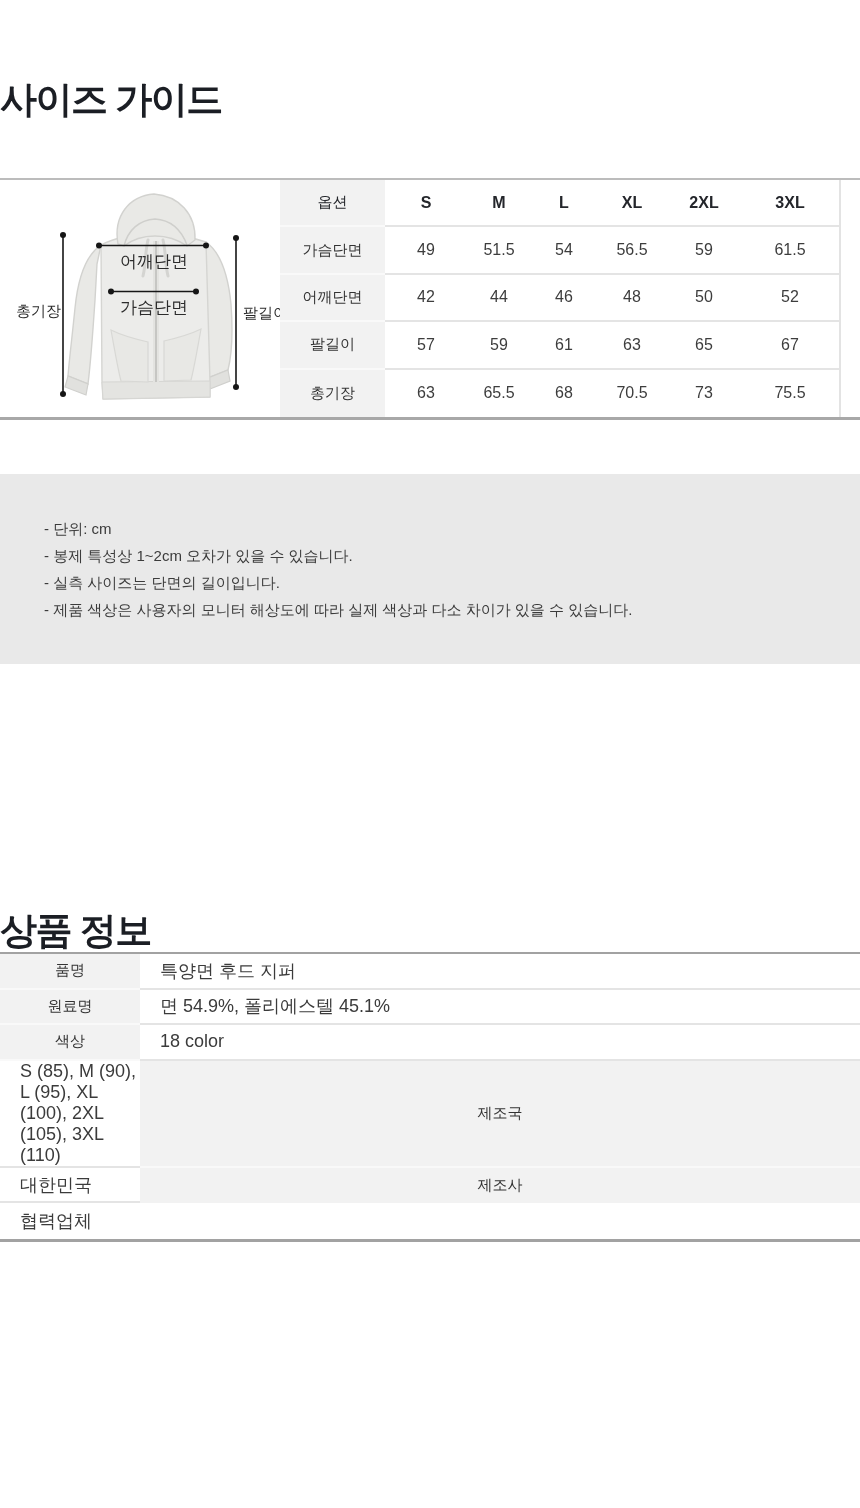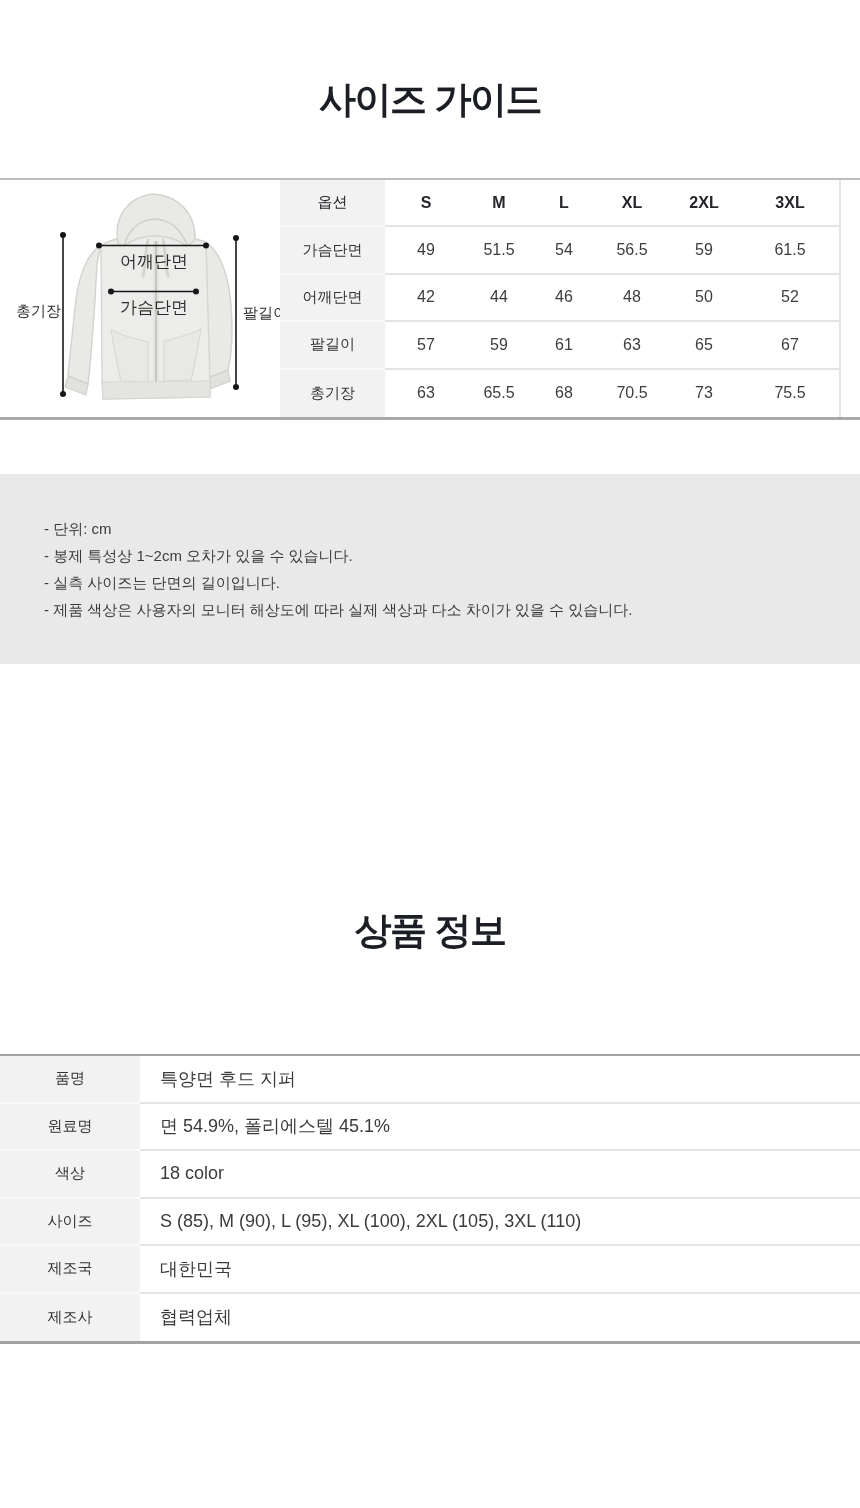--- a/index.html
+++ b/index.html
@@ -3,21 +3,21 @@
 <meta charset="utf-8">
 <style>
   * { box-sizing: border-box; margin: 0; padding: 0; }
   html,body { background:#fff; }
   .canvas{
     position:relative; width:860px; height:1508px; background:#ffffff;
     font-family:"Liberation Sans","DejaVu Sans",sans-serif; color:#333;
     overflow:hidden;
   }
   .section-title{
-    position:absolute; left:0; width:860px; text-align:center;
+    position:absolute; left:0; width:860px; 
     font-size:37px; font-weight:700; color:#1b1e24; letter-spacing:-1.5px;
   }
   #size-title{ top:75px; }
   #product-title{ top:906px; }
 
   
   .size-section{
     position:absolute; top:178px; left:0; width:860px; height:242px;
     border-top:2px solid #bcbcbc; border-bottom:3px solid #a8a8a8;
   }
@@ -47,21 +47,21 @@
   
   .notes{
     position:absolute; top:474px; left:0; width:860px; height:190px;
     background:#e9e9e9; display:flex; flex-direction:column;
     justify-content:center; padding-left:44px;
   }
   .note-line{ font-size:15px; line-height:27px; color:#3b3b3b; }
 
   
   .product-table{
-    position:absolute; top:1054px; left:0; width:860px; height:290px;
+    position:absolute; top:952px; left:0; width:860px; height:290px;
     border-top:2px solid #a2a2a2; border-bottom:3px solid #a2a2a2;
     display:grid; grid-template-columns:140px 1fr; grid-auto-rows:1fr;
     background:#fff;
   }
   .pt-lbl{
     background:#f2f2f2; display:flex; align-items:center; justify-content:center;
     font-size:15px; color:#333; border-bottom:2px solid #f9f9f9;
   }
   .pt-val{
     display:flex; align-items:center; padding-left:20px;
@@ -179,21 +179,20 @@
 
   <div class="section-title" id="product-title">상품 정보</div>
 
   <div class="product-table">
     <div class="pt-lbl">품명</div>
     <div class="pt-val">특양면 후드 지퍼</div>
     <div class="pt-lbl">원료명</div>
     <div class="pt-val">면 54.9%, 폴리에스텔 45.1%</div>
     <div class="pt-lbl">색상</div>
     <div class="pt-val">18 color</div>
-    <div class="pt-lbl">사이즈</div>
     <div class="pt-val">S (85), M (90), L (95), XL (100), 2XL (105), 3XL (110)</div>
     <div class="pt-lbl">제조국</div>
     <div class="pt-val">대한민국</div>
     <div class="pt-lbl nb">제조사</div>
     <div class="pt-val nb">협력업체</div>
   </div>
 
 </div>
 
 </body></html>

